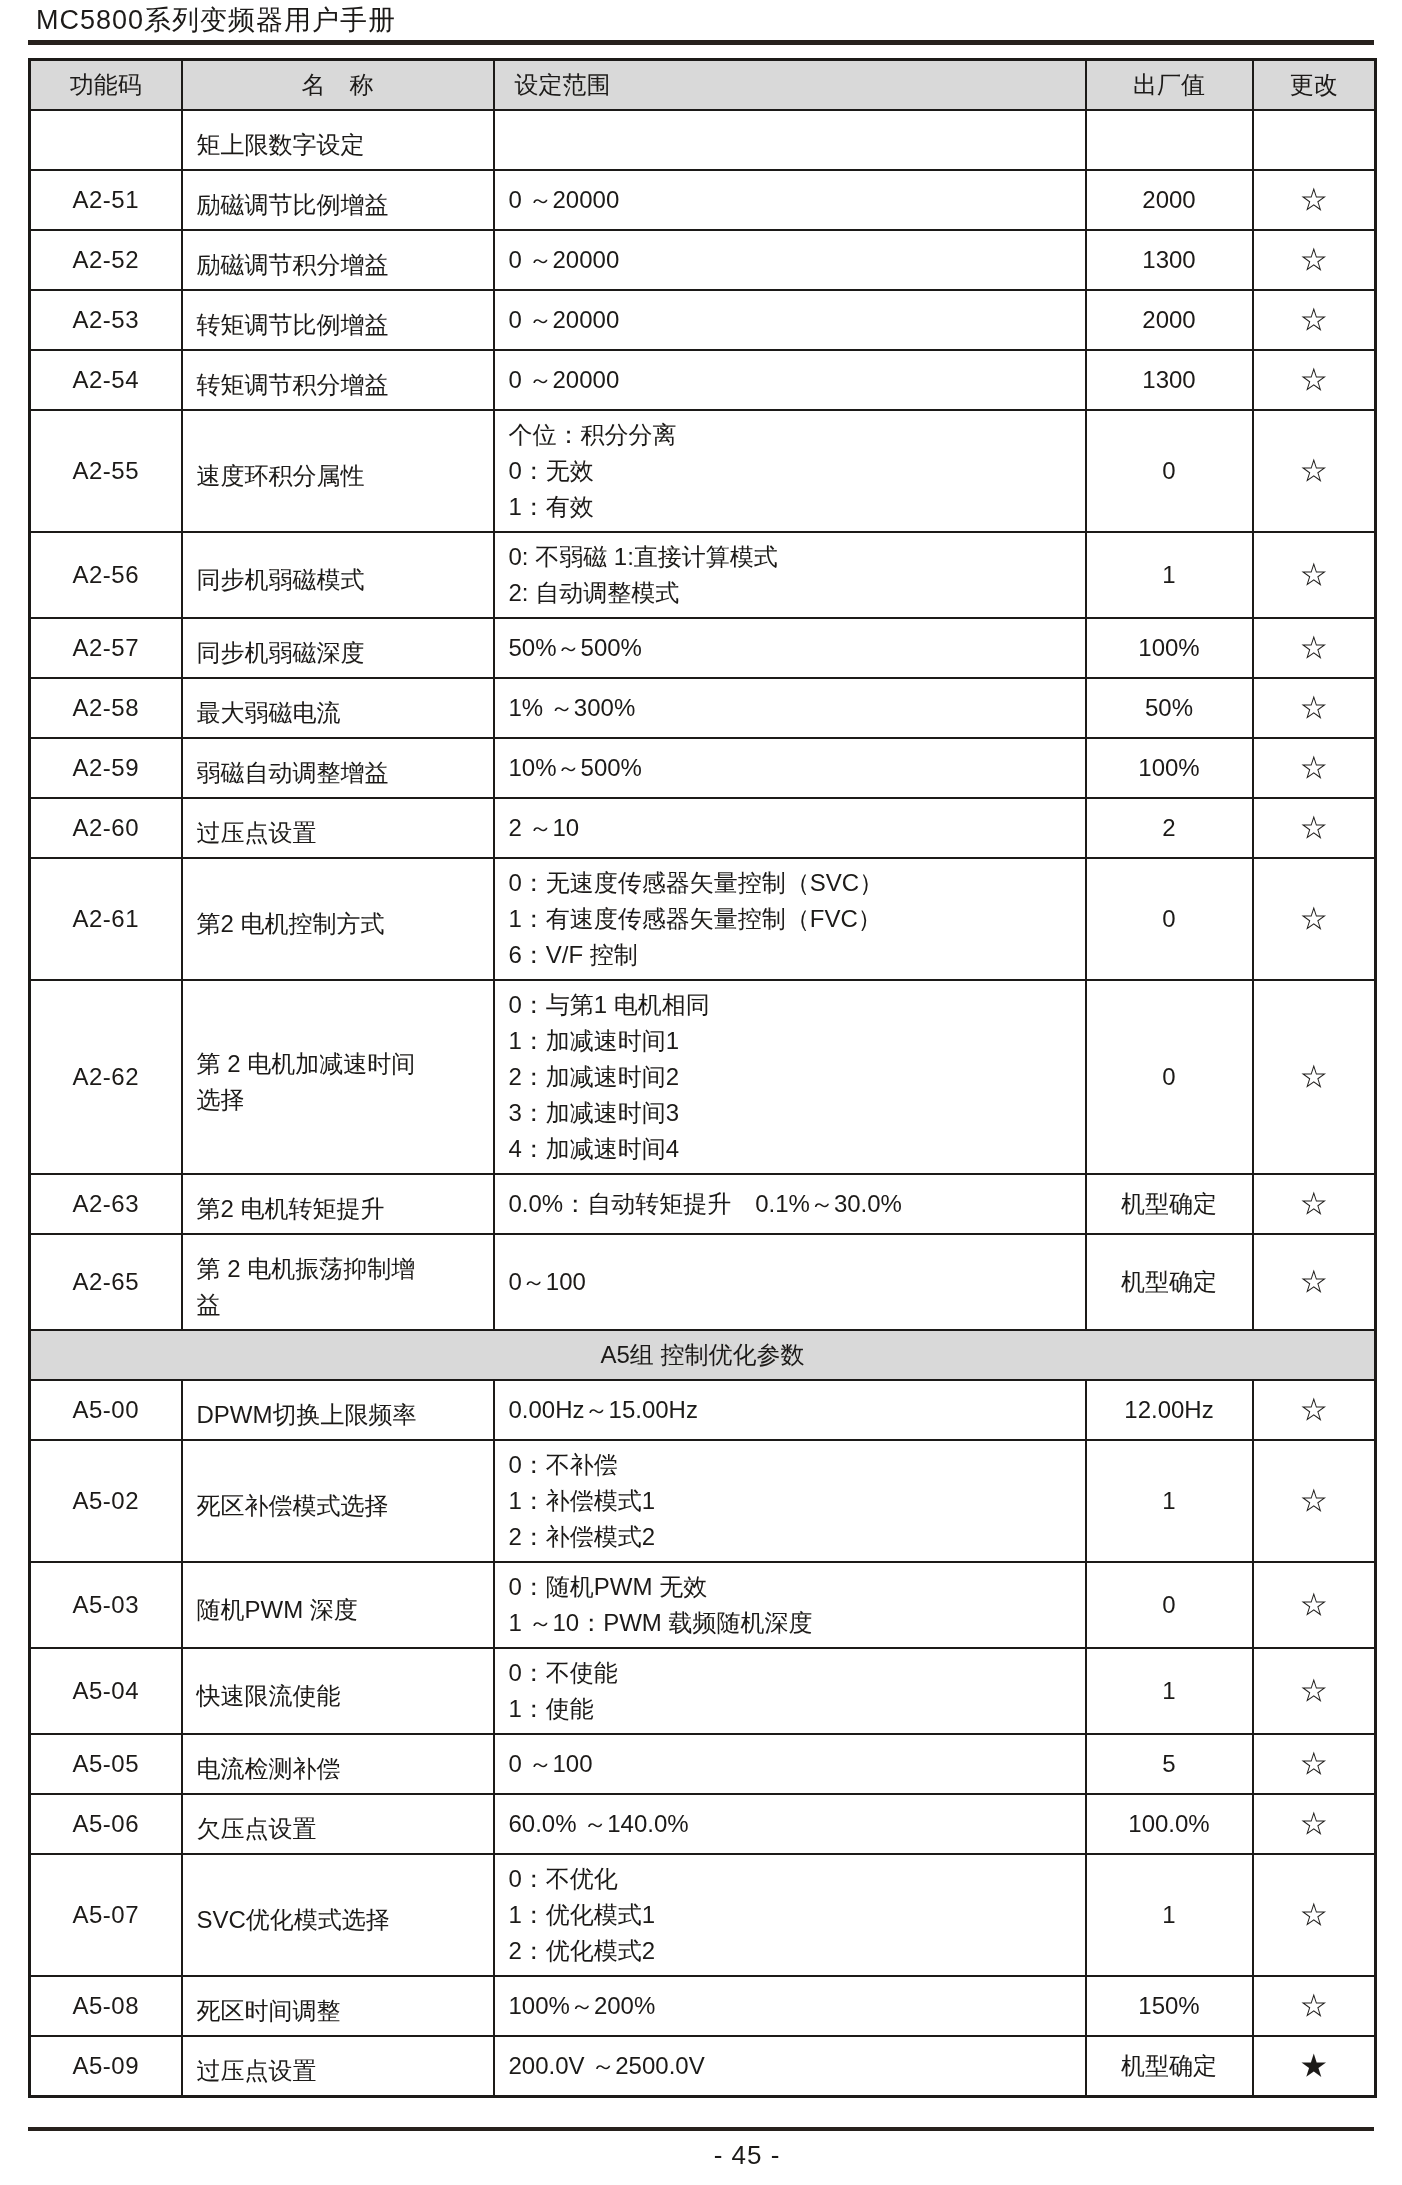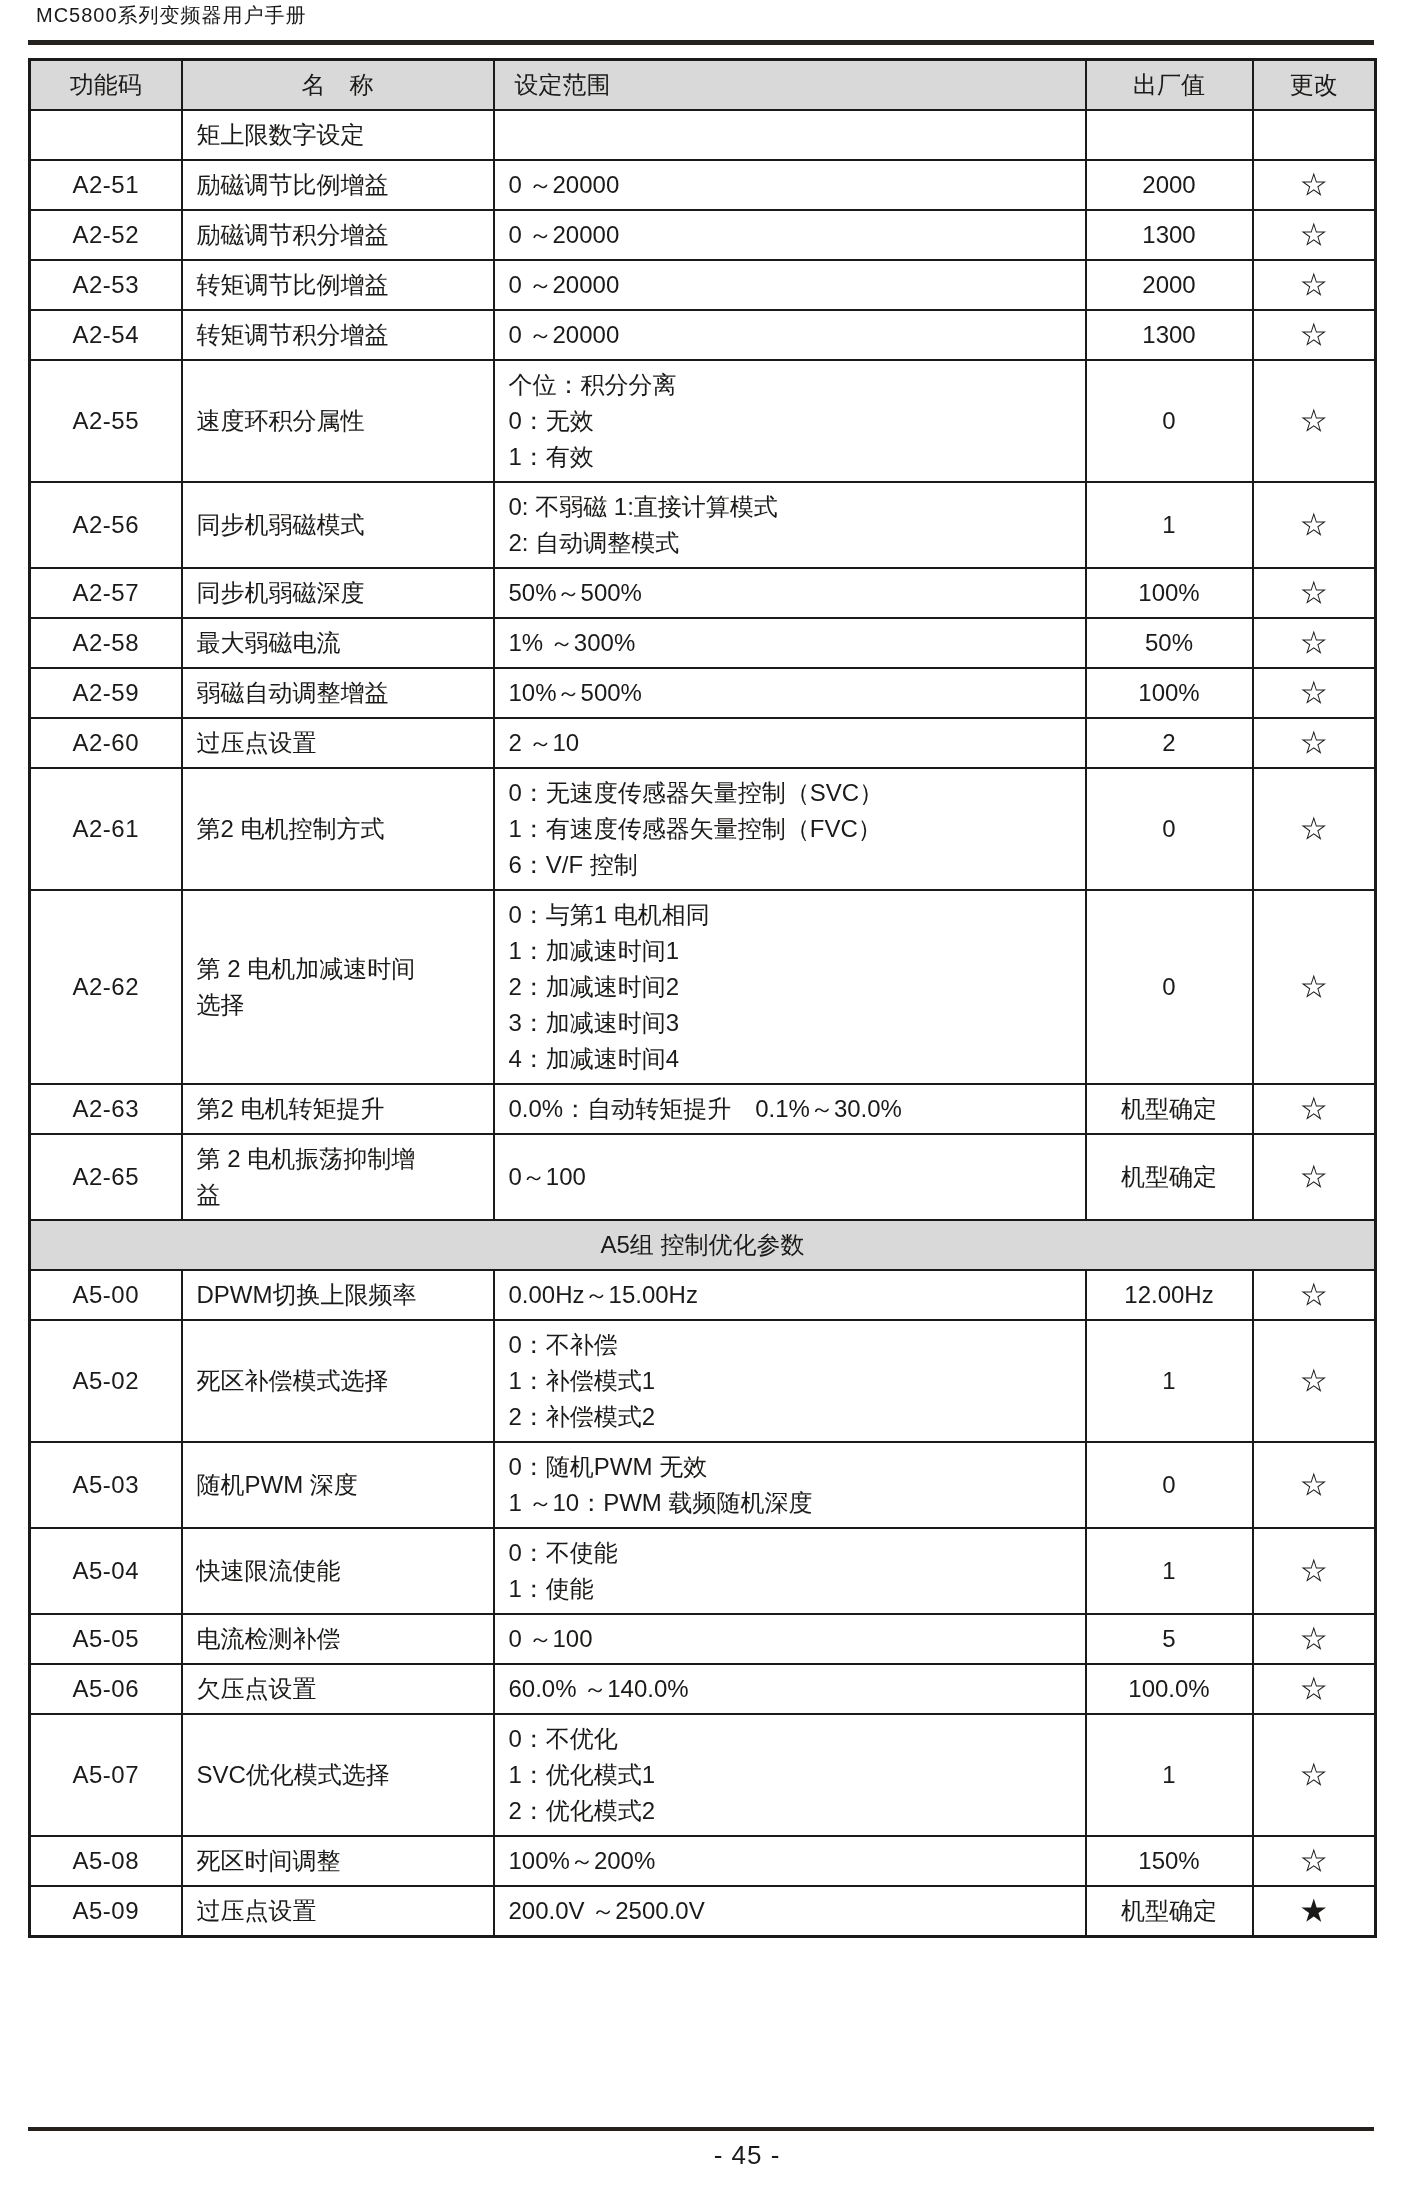--- a/index.html
+++ b/index.html
@@ -9,21 +9,21 @@
   }
   html,body{margin:0;padding:0;}
   body{
     width:1402px;height:2185px;position:relative;
     background:#ffffff;color:var(--ink);
     font-family:"Liberation Sans", sans-serif;
     overflow:hidden;
   }
   .page-title{
     position:absolute;top:2px;left:36px;
-    font-size:20px;letter-spacing:1px;white-space:nowrap;
+    font-size:27px;letter-spacing:1px;white-space:nowrap;
   }
   .title-rule{
     position:absolute;top:40px;left:28px;width:1346px;height:5px;
     background:var(--rule);
   }
   table.param-table{
     position:absolute;top:58px;left:28px;width:1346px;
     border-collapse:collapse;table-layout:fixed;
     border:3px solid var(--ink);
   }
@@ -32,21 +32,21 @@
     font-size:24px;font-weight:normal;
     vertical-align:middle;
     overflow:hidden;
   }
   .param-table th{
     background:var(--header-bg);
     padding:8px 4px;
   }
   th.h-range{text-align:left;padding-left:20px;}
   td.code{ text-align:center;padding:6px 2px;letter-spacing:0.5px;}
-  td.name{ text-align:left;padding:6px 54px 6px 14px;line-height:36px;}
+  td.name{ text-align:left;padding:16px 54px 6px 14px;line-height:36px;}
   td.range{text-align:left;padding:6px 8px 6px 14px;}
   td.range .line{line-height:36px;}
   td.default{text-align:center;padding:6px 2px;}
   td.change{text-align:center;padding:4px 2px;font-size:28px;}
   td.section-cell{
     background:var(--header-bg);
     text-align:center;padding:8px 4px;
   }
   .footer-rule{
     position:absolute;top:2127px;left:28px;width:1346px;height:4px;

